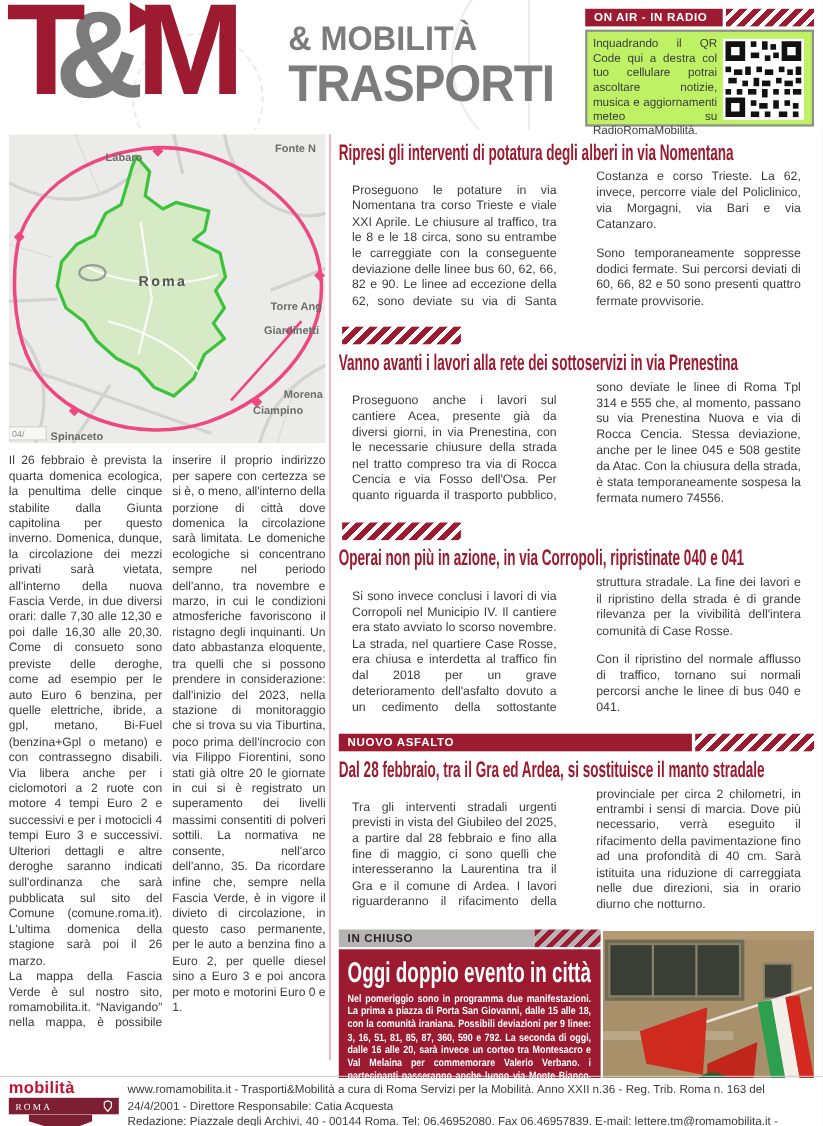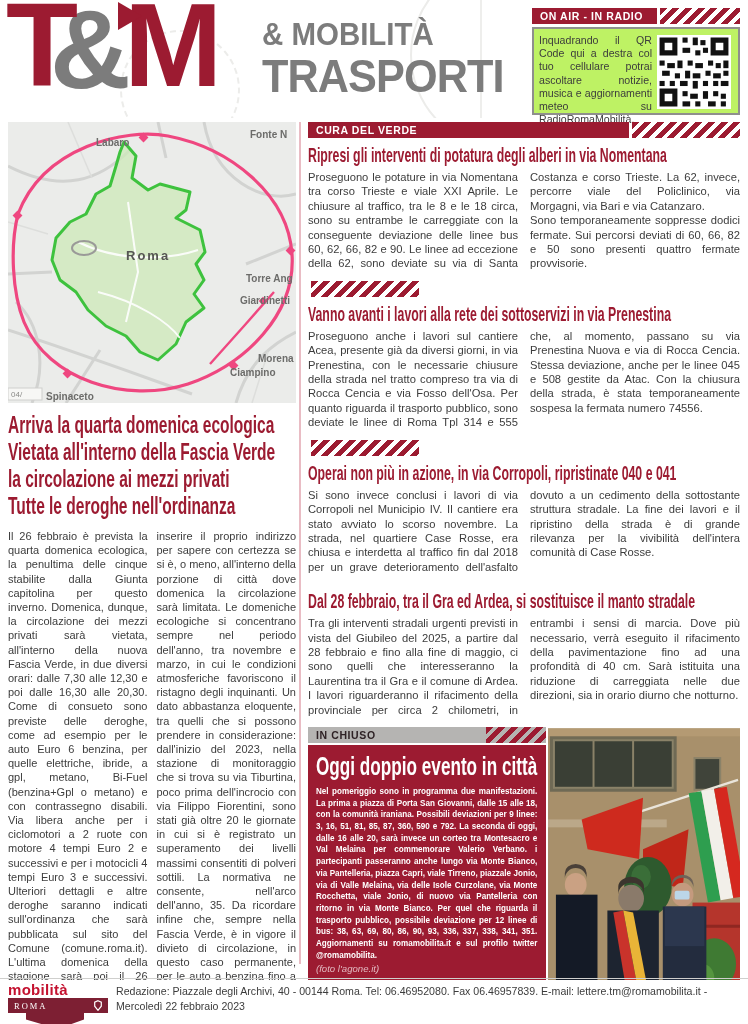--- a/index.html
+++ b/index.html
@@ -40,21 +40,21 @@
   .lead-headline{margin-top:9px;}
   .lead-headline div{color:#9c1b31;font-weight:bold;font-size:23.5px;line-height:27px;display:block;transform:scaleX(.66);transform-origin:0 50%;white-space:nowrap;}
   .lead-body{margin-top:9px;column-count:2;column-gap:9px;font-size:11px;line-height:14.2px;text-align:justify;color:#3c3c3c;}
   .lead-body p{margin:0;}
   .v-divider{position:absolute;left:299px;top:122px;width:2px;height:842px;background:#e9bcc4;}
   
   .rightcol{position:absolute;left:308px;top:122px;width:432px;}
   .news{margin-bottom:10px;}
   .news .headline{color:#9c1b31;font-weight:bold;font-size:20.5px;line-height:25px;display:inline-block;transform:scaleX(.60);transform-origin:0 50%;white-space:nowrap;margin:4px 0 3px 0;}
   .news .body{column-count:2;column-gap:12px;font-size:11.2px;line-height:14.4px;text-align:justify;color:#3c3c3c;}
-  .news .body p{margin:0;}
+  .news .body p{margin:12px;}
   .kickerbar .stripes.wide{width:108px;}
   
   .agenda{display:flex;align-items:stretch;}
   .agenda-left{width:238px;}
   .agenda-box{background:#9c1b31;color:#fff;margin-top:2px;padding:4px 8px 6px 8px;height:252px;overflow:hidden;}
   .agenda-box .hl{font-weight:bold;font-size:26px;line-height:30px;display:inline-block;transform:scaleX(.66);transform-origin:0 50%;white-space:nowrap;margin:2px 0 4px 0;}
   .agenda-box .txt{font-weight:bold;font-size:9.6px;line-height:11.7px;text-align:justify;width:118%;transform:scaleX(.845);transform-origin:0 0;}
   .agenda-box .cred{font-style:italic;font-size:9.6px;color:#e3b9c1;font-weight:normal;margin-top:2px;}
   .agenda-photo{width:194px;height:270px;margin-left:2px;}
   
@@ -186,43 +186,33 @@
         <text x="238" y="160">Torre Ang</text>
         <text x="232" y="182">Giardinetti</text>
         <text x="250" y="240">Morena</text>
         <text x="222" y="254">Ciampino</text>
         <text x="38" y="278">Spinaceto</text>
       </g>
       <rect x="0" y="266" width="34" height="12" fill="#f7f7f5" stroke="#cfcfcd" stroke-width="1"></rect>
       <text x="3" y="275" font-family="Liberation Sans,sans-serif" font-size="8" fill="#8a8a88">04/</text>
     </svg>
 
-    <div class="lead-headline">
-      <div>Arriva la quarta domenica ecologica</div>
-      <div>Vietata all'interno della Fascia Verde</div>
-      <div>la circolazione ai mezzi privati</div>
-      <div>Tutte le deroghe nell'ordinanza</div>
-    </div>
 
     <div class="lead-body">
       <p>Il 26 febbraio è prevista la quarta domenica ecologica, la penultima delle cinque stabilite dalla Giunta capitolina per questo inverno. Domenica, dunque, la circolazione dei mezzi privati sarà vietata, all'interno della nuova Fascia Verde, in due diversi orari: dalle 7,30 alle 12,30 e poi dalle 16,30 alle 20,30. Come di consueto sono previste delle deroghe, come ad esempio per le auto Euro 6 benzina, per quelle elettriche, ibride, a gpl, metano, Bi-Fuel (benzina+Gpl o metano) e con contrassegno disabili. Via libera anche per i ciclomotori a 2 ruote con motore 4 tempi Euro 2 e successivi e per i motocicli 4 tempi Euro 3 e successivi. Ulteriori dettagli e altre deroghe saranno indicati sull'ordinanza che sarà pubblicata sul sito del Comune (comune.roma.it). L'ultima domenica della stagione sarà poi il 26 marzo.</p>
       <p>La mappa della Fascia Verde è sul nostro sito, romamobilita.it. “Navigando” nella mappa, è possibile inserire il proprio indirizzo per sapere con certezza se si è, o meno, all'interno della porzione di città dove domenica la circolazione sarà limitata. Le domeniche ecologiche si concentrano sempre nel periodo dell'anno, tra novembre e marzo, in cui le condizioni atmosferiche favoriscono il ristagno degli inquinanti. Un dato abbastanza eloquente, tra quelli che si possono prendere in considerazione: dall'inizio del 2023, nella stazione di monitoraggio che si trova su via Tiburtina, poco prima dell'incrocio con via Filippo Fiorentini, sono stati già oltre 20 le giornate in cui si è registrato un superamento dei livelli massimi consentiti di polveri sottili. La normativa ne consente, nell'arco dell'anno, 35. Da ricordare infine che, sempre nella Fascia Verde, è in vigore il divieto di circolazione, in questo caso permanente, per le auto a benzina fino a Euro 2, per quelle diesel sino a Euro 3 e poi ancora per moto e motorini Euro 0 e 1.</p>
 
     </div>
   </div>
 
   <div class="v-divider"></div>
 
   <div class="rightcol">
 
     <div class="news">
-      <div class="kickerbar">
-        <span class="lbl">CURA DEL VERDE</span>
-        <span class="stripes wide"></span>
-      </div>
       <span class="headline">Ripresi gli interventi di potatura degli alberi in via Nomentana</span>
       <div class="body">
         <p>Proseguono le potature in via Nomentana tra corso Trieste e viale XXI Aprile. Le chiusure al traffico, tra le 8 e le 18 circa, sono su entrambe le carreggiate con la conseguente deviazione delle linee bus 60, 62, 66, 82 e 90. Le linee ad eccezione della 62, sono deviate su via di Santa Costanza e corso Trieste. La 62, invece, percorre viale del Policlinico, via Morgagni, via Bari e via Catanzaro.</p>
         <p>Sono temporaneamente soppresse dodici fermate. Sui percorsi deviati di 60, 66, 82 e 50 sono presenti quattro fermate provvisorie.</p>
       </div>
     </div>
 
     <div class="news">
       <div class="kickerbar">
         <span class="stripes wide"></span>
@@ -233,24 +223,29 @@
       </div>
     </div>
 
     <div class="news">
       <div class="kickerbar">
         <span class="stripes wide"></span>
       </div>
       <span class="headline">Operai non più in azione, in via Corropoli, ripristinate 040 e 041</span>
       <div class="body">
         <p>Si sono invece conclusi i lavori di via Corropoli nel Municipio IV. Il cantiere era stato avviato lo scorso novembre. La strada, nel quartiere Case Rosse, era chiusa e interdetta al traffico fin dal 2018 per un grave deterioramento dell'asfalto dovuto a un cedimento della sottostante struttura stradale. La fine dei lavori e il ripristino della strada è di grande rilevanza per la vivibilità dell'intera comunità di Case Rosse.</p>
+        <p>Con il ripristino del normale afflusso di traffico, tornano sui normali percorsi anche le linee di bus 040 e 041.</p>
       </div>
     </div>
 
     <div class="news">
+      <div class="kickerbar">
+        <span class="lbl">NUOVO ASFALTO</span>
+        <span class="stripes wide"></span>
+      </div>
       <span class="headline">Dal 28 febbraio, tra il Gra ed Ardea, si sostituisce il manto stradale</span>
       <div class="body">
         <p>Tra gli interventi stradali urgenti previsti in vista del Giubileo del 2025, a partire dal 28 febbraio e fino alla fine di maggio, ci sono quelli che interesseranno la Laurentina tra il Gra e il comune di Ardea. I lavori riguarderanno il rifacimento della provinciale per circa 2 chilometri, in entrambi i sensi di marcia. Dove più necessario, verrà eseguito il rifacimento della pavimentazione fino ad una profondità di 40 cm. Sarà istituita una riduzione di carreggiata nelle due direzioni, sia in orario diurno che notturno.</p>
       </div>
     </div>
 
     <div class="agenda">
       <div class="agenda-left">
         <div class="kickerbar gray">
           <span class="lbl">IN CHIUSO</span>
@@ -311,17 +306,18 @@
       <div class="mob">mobilità</div>
       <div class="banner">
         <span>ROMA</span>
         <svg width="8" height="11" viewBox="0 0 8 11">
           <path d="M4,0.7 L7.3,2.2 V6.2 L4,10.3 L0.7,6.2 V2.2 Z" fill="none" stroke="#ffffff" stroke-width="1.2"></path>
         </svg>
       </div>
       <div class="ribbon"></div>
     </div>
     <div class="footer-text">
+      <div>www.romamobilita.it - Trasporti&amp;Mobilità a cura di Roma Servizi per la Mobilità. Anno XXII n.36 - Reg. Trib. Roma n. 163 del 24/4/2001 - Direttore Responsabile: Catia Acquesta</div>
       <div>Redazione: Piazzale degli Archivi, 40 - 00144 Roma. Tel: 06.46952080. Fax 06.46957839. E-mail: lettere.tm@romamobilita.it - Mercoledì 22 febbraio 2023</div>
     </div>
   </div>
 
 </div>
 
 </body></html>

